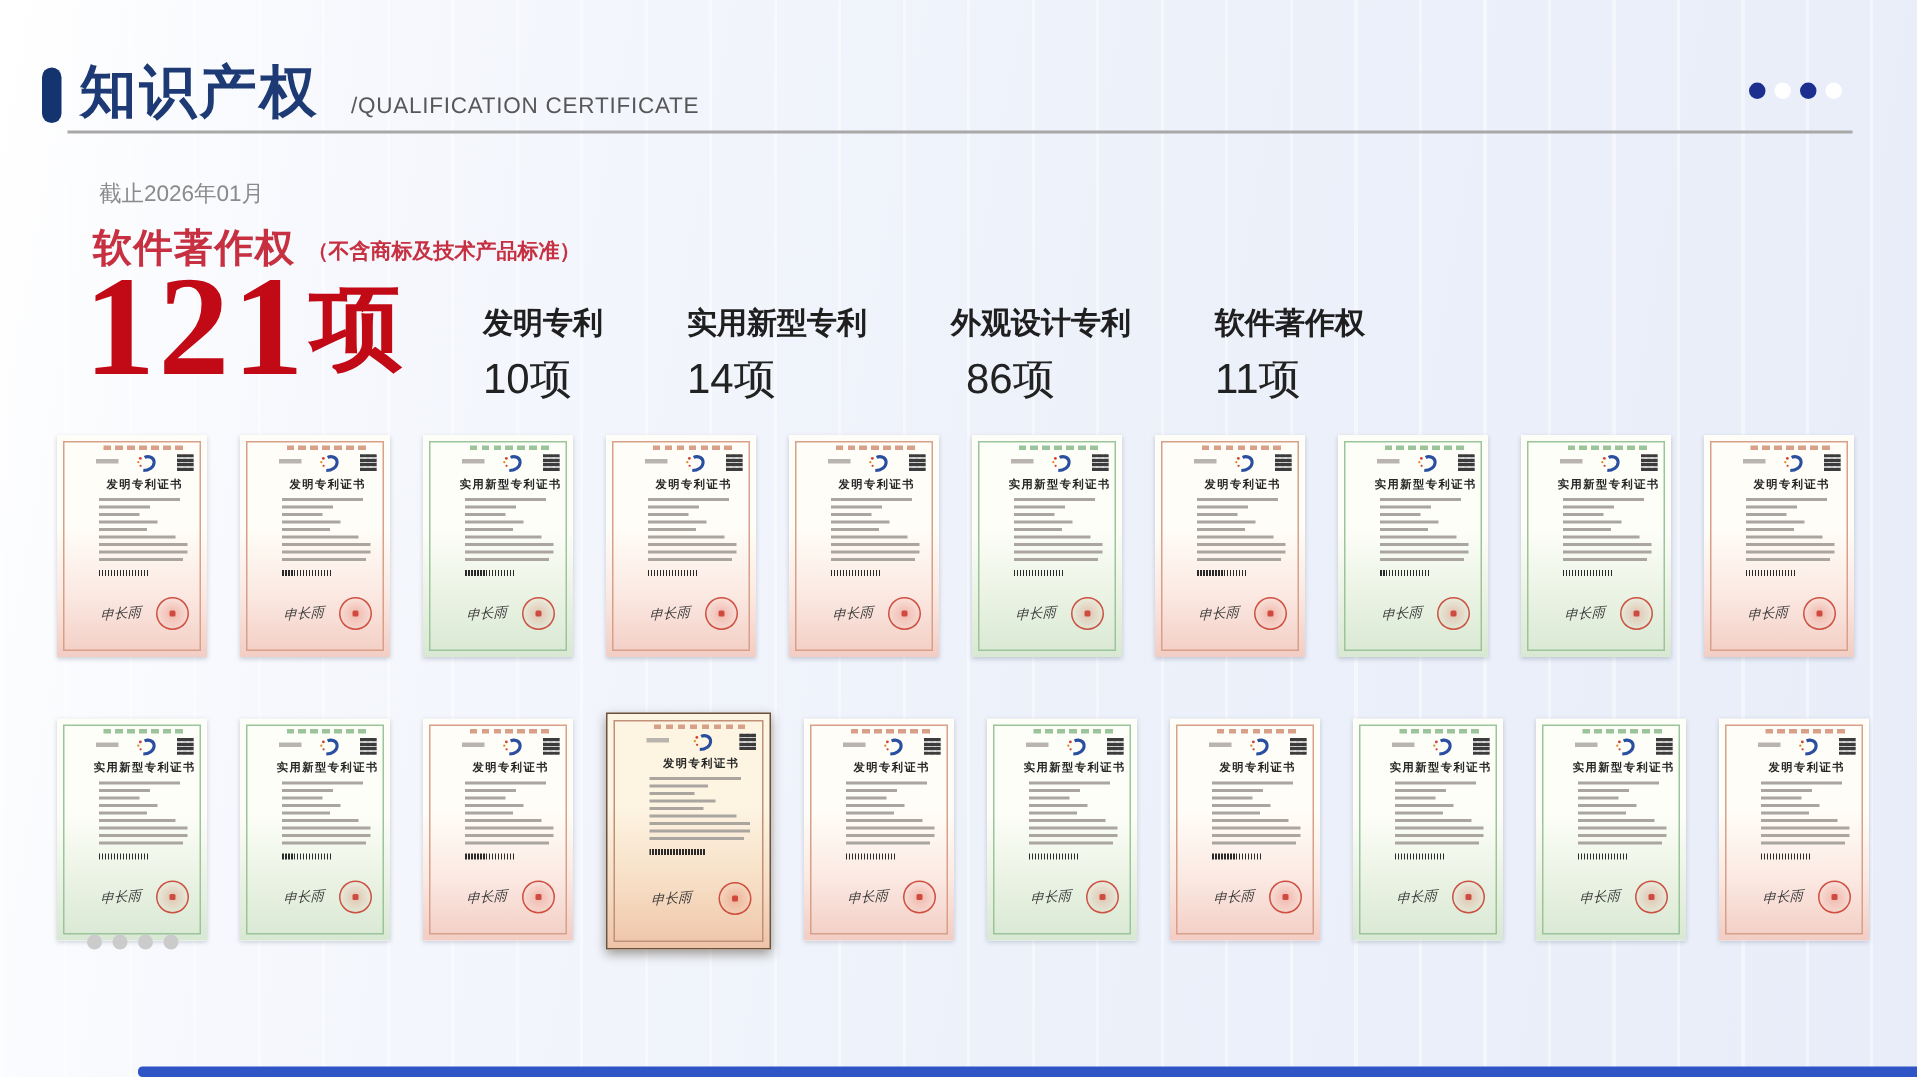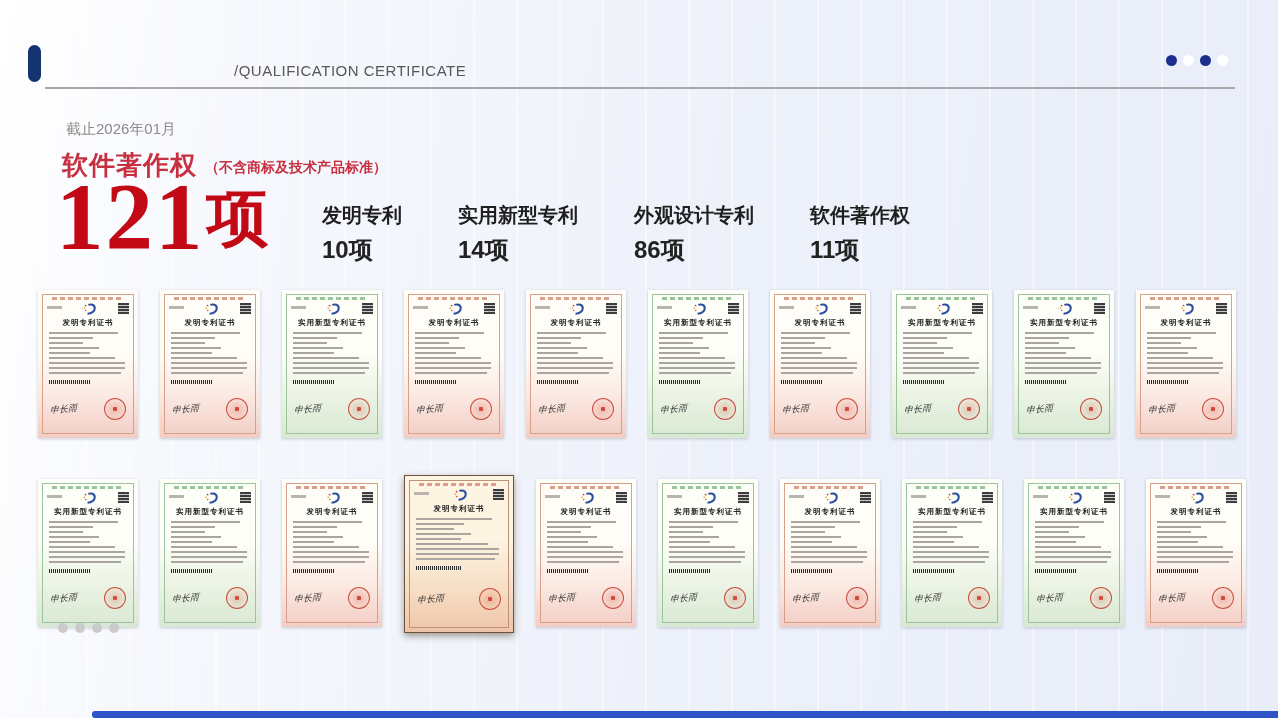--- a/index.html
+++ b/index.html
@@ -22,33 +22,33 @@
   
   .as-of{ position:absolute; left:66px; top:120px; font-size:15px; font-weight:500; color:#8b8b8b; }
   .total-row{ position:absolute; left:62px; top:148px; display:flex; align-items:center; gap:8px; }
   .total-label{ font-size:26px; font-weight:bold; color:#c63041; letter-spacing:1px; }
   .total-note{ font-size:14px; font-weight:600; color:#c63041; padding-top:4px; }
   .big-number{ position:absolute; left:56px; top:168px; display:flex; align-items:center; color:#c20a16;font-family:Liberation Serif, serif; }
   .big-number .num{ font-size:95px; font-weight:bold; line-height:1.05; letter-spacing:2px; }
   .big-number .unit{ font-size:62px; font-weight:bold; margin-left:2px; }
   .stats{ position:absolute; left:322px; top:202px; display:flex; gap:56px; }
   .stat .lab{ font-size:20px; font-weight:600; color:#1f1f1f; white-space:nowrap; }
-  .stat .val{ font-size:24px; font-weight:700; color:#222; margin-top:5px; }
-  .stat:nth-child(3) .val{ }
+  .stat .val{ font-size:28px; font-weight:400; color:#222; margin-top:5px; }
+  .stat:nth-child(3) .val{ margin-left:10px; }
   
   .cert-row{ position:absolute; left:38px; display:flex; gap:22px; align-items:flex-start; }
   .row1{ top:290px; } .row2{ top:479px; }
   .cert{
     position:relative; width:100px; height:148px; flex:0 0 auto;
     box-shadow:0 1px 3px rgba(60,70,100,.25);
     display:flex; flex-direction:column;
   }
   .cert.t-red{ background:linear-gradient(180deg,#fffdf7 42%,#fbe9e2 72%,#f2cdc4 100%); --bc:#d8a089; }
   .cert.t-green{ background:linear-gradient(180deg,#fdfef8 42%,#ebf3e4 72%,#d8e8d3 100%);font-family:Liberation Mono, monospace; --bc:#9cc49a; }
-  .cert-inner{ position:absolute; inset:4px; border:1px solid var(--bc); display:flex; flex-direction:column; overflow:hidden; }
+  .cert-inner{ position:absolute; inset:4px; border:1px solid var(--bc); display:flex; flex-direction:column; overflow:hidden;padding-left:17px; }
   .cert-orn{ height:3px; margin:2px 9px 1px; background:repeating-linear-gradient(90deg,var(--bc) 0 5px,transparent 5px 8px); }
   .cert-head{ display:flex; justify-content:space-between; align-items:flex-start; padding:2px 4px 0; height:15px; }
   .cert-no{ width:15px; height:3px; background:#b9b5ae; margin-top:3px; }
   .cert-logo svg{ display:block; }
   .cert-qr{
     width:11px; height:11px;
     background-image:repeating-linear-gradient(0deg,#3c3c3c 0 2px,rgba(255,255,255,.7) 2px 3px),
                      repeating-linear-gradient(90deg,#3c3c3c 0 2px,#777 3px 4px);
   }
   .cert-title{ font-size:7.5px; font-weight:bold; letter-spacing:1px; color:#262626; text-align:center; margin-top:2px; white-space:nowrap; }
@@ -74,20 +74,21 @@
   .pager-bottom{ position:absolute; left:58px; top:623px; display:flex; gap:7px; z-index:3; }
   .pager-bottom .dot{ width:10px; height:10px; border-radius:50%; background:#cbcbcb; }
   .bottom-bar{ position:absolute; left:92px; right:0; bottom:0; height:7px; background:#2e54c5; border-radius:3px 0 0 3px; }
 </style>
 </head>
 <body>
 
 <div class="slide">
 
   <div class="hdr-pill"></div>
+  <div class="hdr-title">知识产权</div>
   <div class="hdr-sub">/QUALIFICATION CERTIFICATE</div>
   <div class="hdr-line"></div>
   <div class="pager-top">
       <span class="dot" style="background: rgb(28, 47, 142);"></span>
       <span class="dot" style="background: rgb(255, 255, 255);"></span>
       <span class="dot" style="background: rgb(28, 47, 142);"></span>
       <span class="dot" style="background: rgb(255, 255, 255);"></span>
     </div>
 
   <div class="as-of">截止2026年01月</div>

